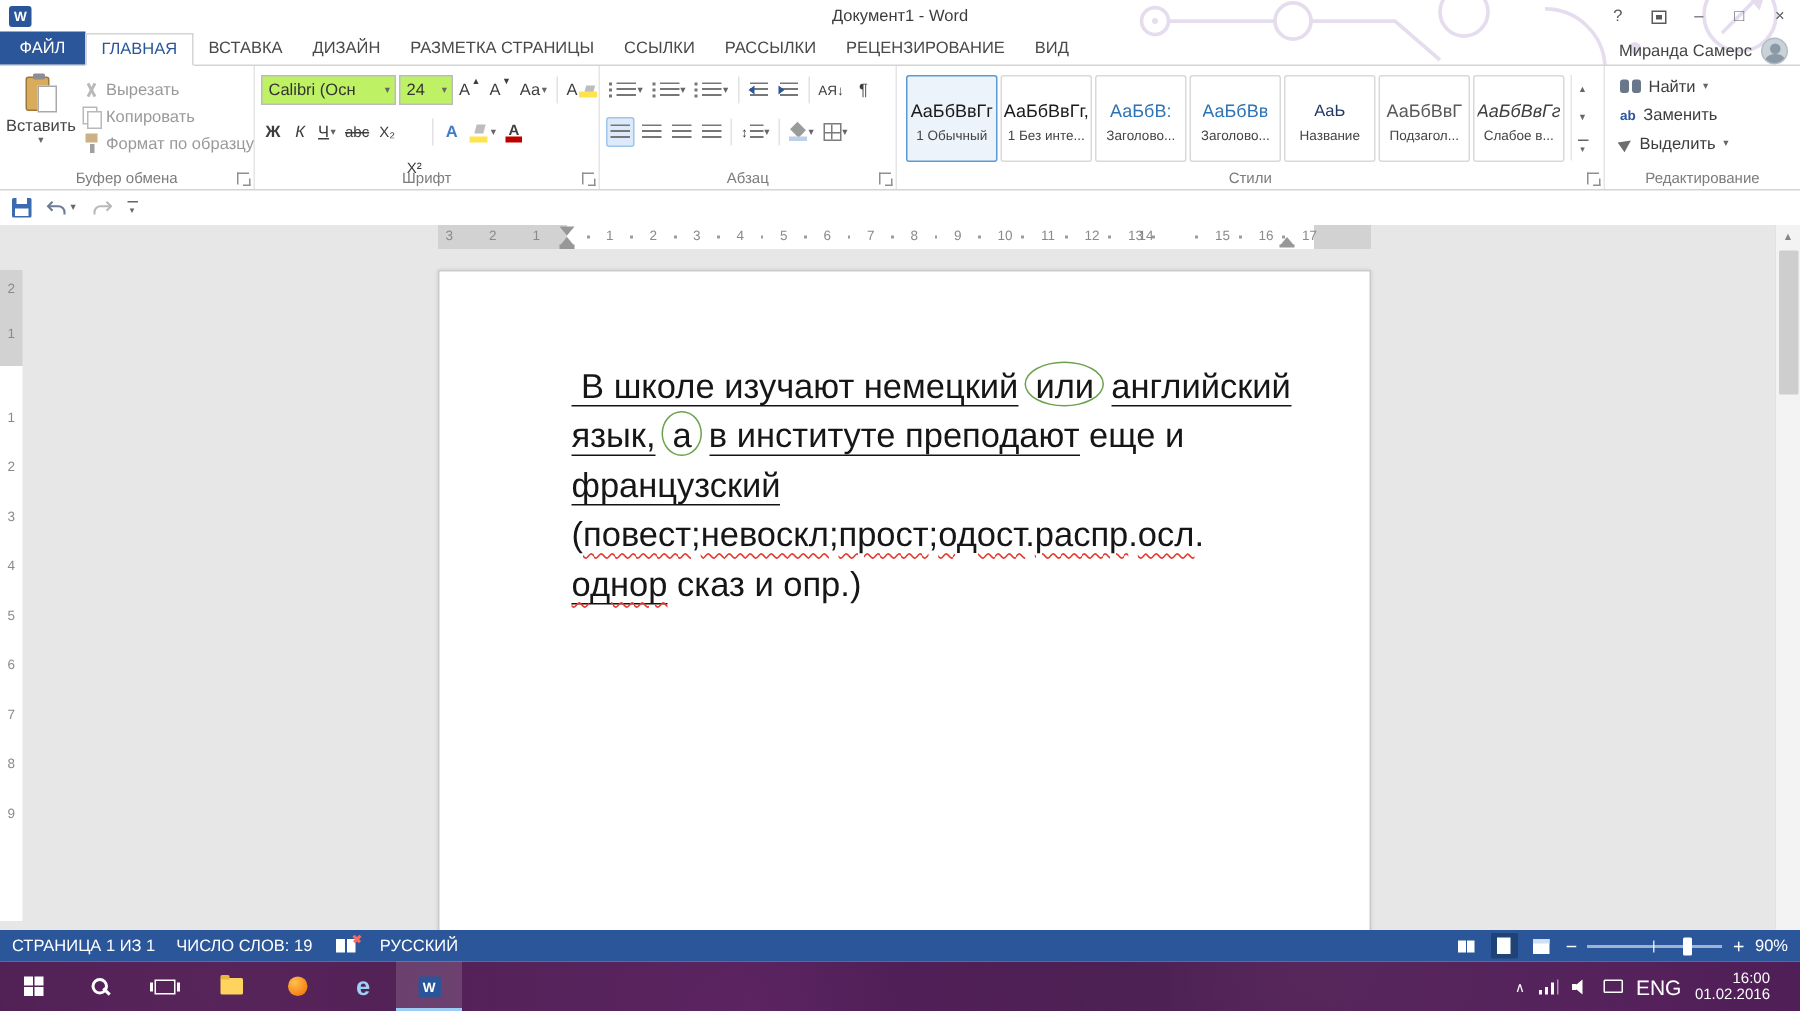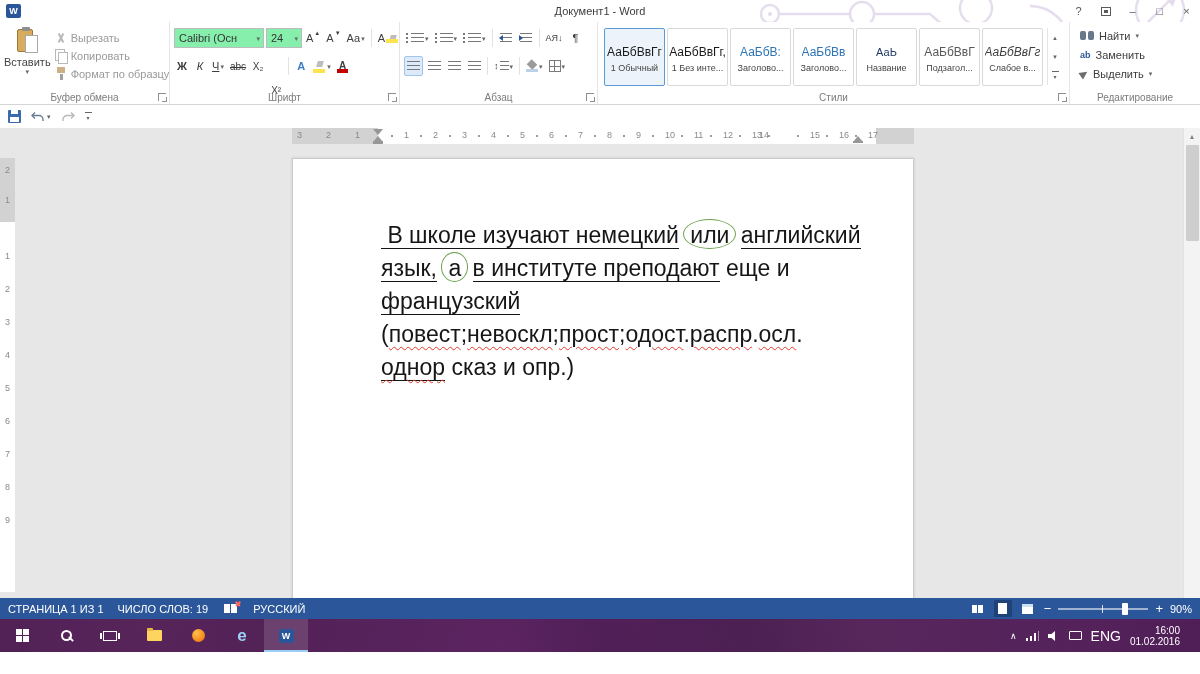--- a/index.html
+++ b/index.html
@@ -56,21 +56,21 @@
   .ic-cut::after{transform:rotate(-28deg);}
   .ic-copy{width:12px;height:13px;position:relative;flex:0 0 auto;}
   .ic-copy::before{content:"";position:absolute;left:0;top:0;width:8px;height:10px;border:1px solid #b9b9b9;background:#fff;}
   .ic-copy::after{content:"";position:absolute;left:3px;top:3px;width:8px;height:10px;border:1px solid #b9b9b9;background:#fff;}
   .ic-brush{width:12px;height:13px;position:relative;flex:0 0 auto;}
   .ic-brush::before{content:"";position:absolute;left:2px;top:0;width:8px;height:6px;background:#cdb083;}
   .ic-brush::after{content:"";position:absolute;left:5px;top:7px;width:3px;height:6px;background:#a0a0a0;}
 
   
   .g-font{width:230px;}
-  .combo{display:flex;align-items:center;border:1px solid #bcbcbc;background:#86efac;height:20px;font-size:11px;color:#333;padding:0 3px 0 4px;}
+  .combo{display:flex;align-items:center;border:1px solid #bcbcbc;background:#bef264;height:20px;font-size:11px;color:#333;padding:0 3px 0 4px;}
   .combo .cv{overflow:hidden;white-space:nowrap;flex:1;}
   .f-name{width:90px;}
   .f-size{width:36px;}
   .fbtn{min-width:16px;height:20px;display:flex;align-items:center;justify-content:center;font-size:11px;color:#3d3d3d;padding:0 2px;gap:1px;border-radius:2px;}
   .fbtn .b{font-weight:bold;}
   .fbtn .i{font-style:italic;}
   .fbtn .u{text-decoration:underline;}
   .fbtn .st{text-decoration:line-through;font-size:10px;}
   .tri{font-size:6px;color:#3d3d3d;align-self:flex-start;margin-top:2px;}
   .fx{color:#3f7cc4;font-weight:bold;}
@@ -253,20 +253,37 @@
       <div class="wc">?</div>
       <div class="wc">
           <span class="ribopt"></span>
         </div>
       <div class="wc">–</div>
       <div class="wc">□</div>
       <div class="wc">×</div>
     </div>
   </div>
 
+  <div class="tabsrow">
+    <div style="display:flex;align-items:flex-end;height:100%;">
+        <div class="tab file">ФАЙЛ</div>
+        <div class="tab active">ГЛАВНАЯ</div>
+        <div class="tab">ВСТАВКА</div>
+        <div class="tab">ДИЗАЙН</div>
+        <div class="tab">РАЗМЕТКА СТРАНИЦЫ</div>
+        <div class="tab">ССЫЛКИ</div>
+        <div class="tab">РАССЫЛКИ</div>
+        <div class="tab">РЕЦЕНЗИРОВАНИЕ</div>
+        <div class="tab">ВИД</div>
+      </div>
+    <div class="userchip">
+      <span>Миранда Самерс</span>
+      <span class="avatar"></span>
+    </div>
+  </div>
 
   <div class="ribbon">
 
     <div class="group g-clip">
       <div class="paste">
         <span class="ic-paste">
             <span class="pb"></span>
             <span class="pc"></span>
             <span class="ps"></span>
           </span>

